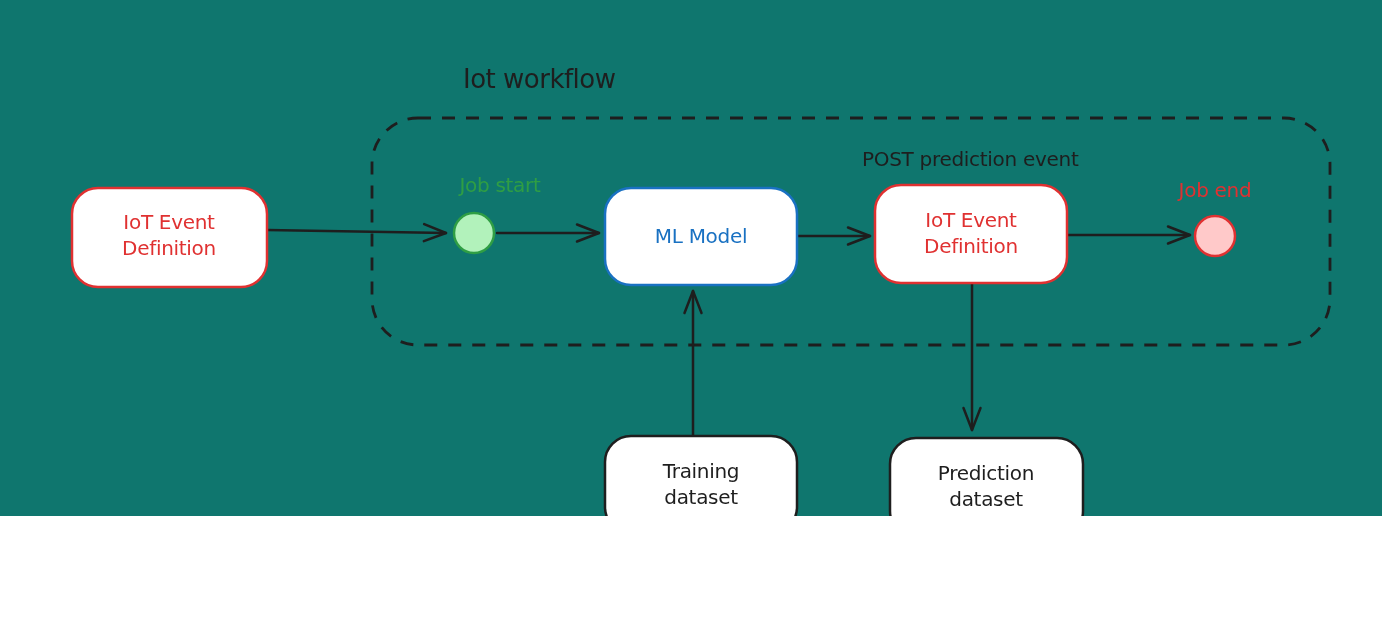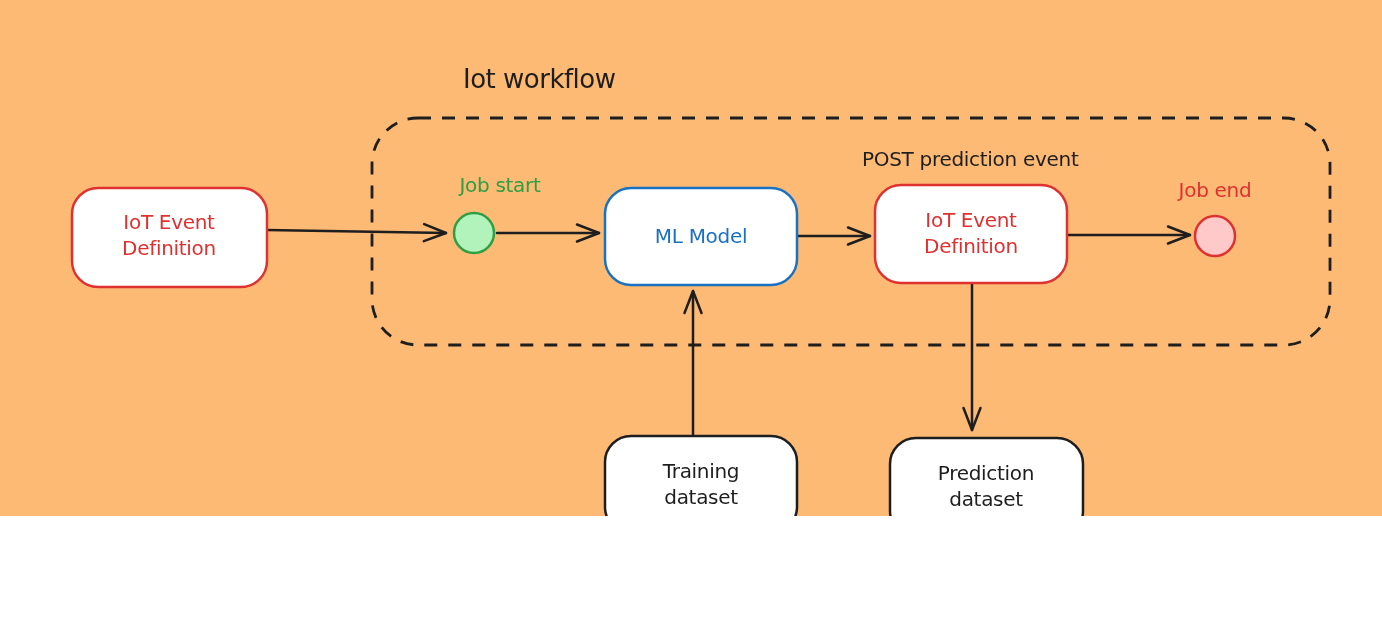--- a/index.html
+++ b/index.html
@@ -1,20 +1,20 @@
 <!DOCTYPE html>
 <html><head>
 <meta charset="utf-8">
 <style>
   html,body { margin:0; padding:0; background:#ffffff; }
   .canvas {
     position:relative;
     width:1382px;
     height:516px;
-    background:#fdba74;
+    background:#0f766e;
     overflow:hidden;
   }
   svg { position:absolute; inset:0; display:block; }
   text {
     font-family:"DejaVu Sans", sans-serif;
     font-size:20px;
     letter-spacing:-0.3px;
   }
   .title-text { font-size:26px; letter-spacing:-0.5px; }
   .shape {

